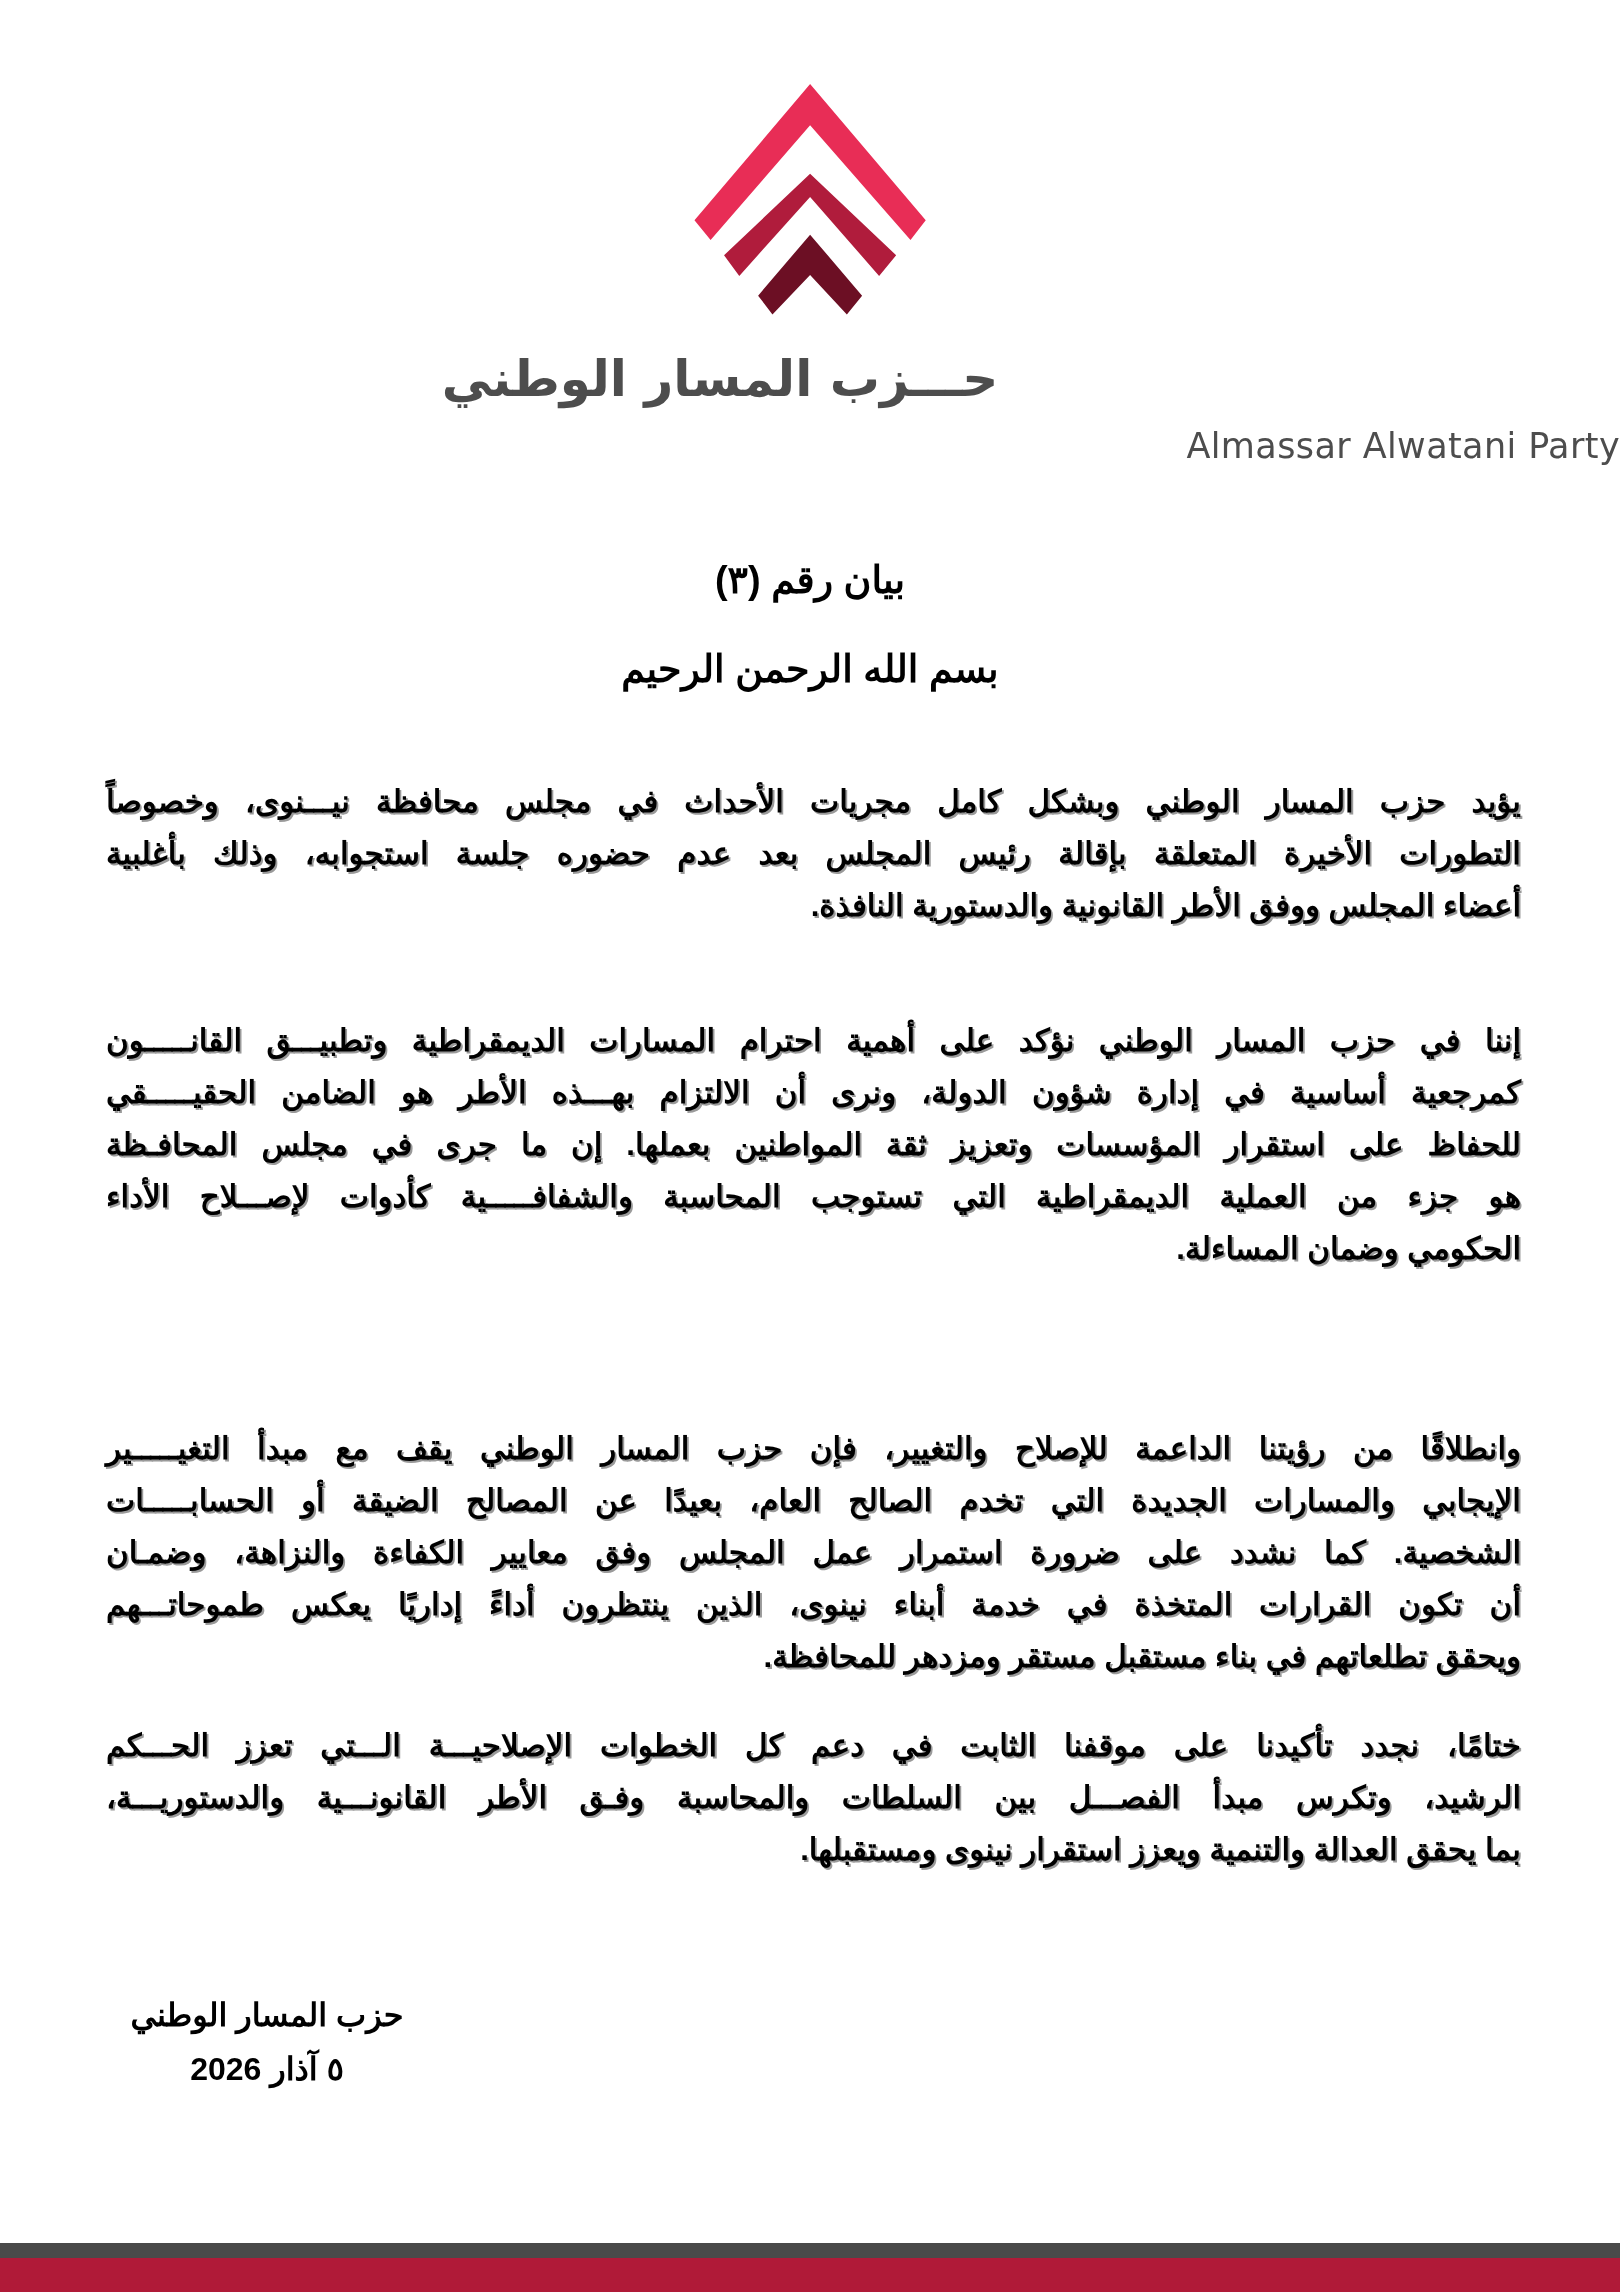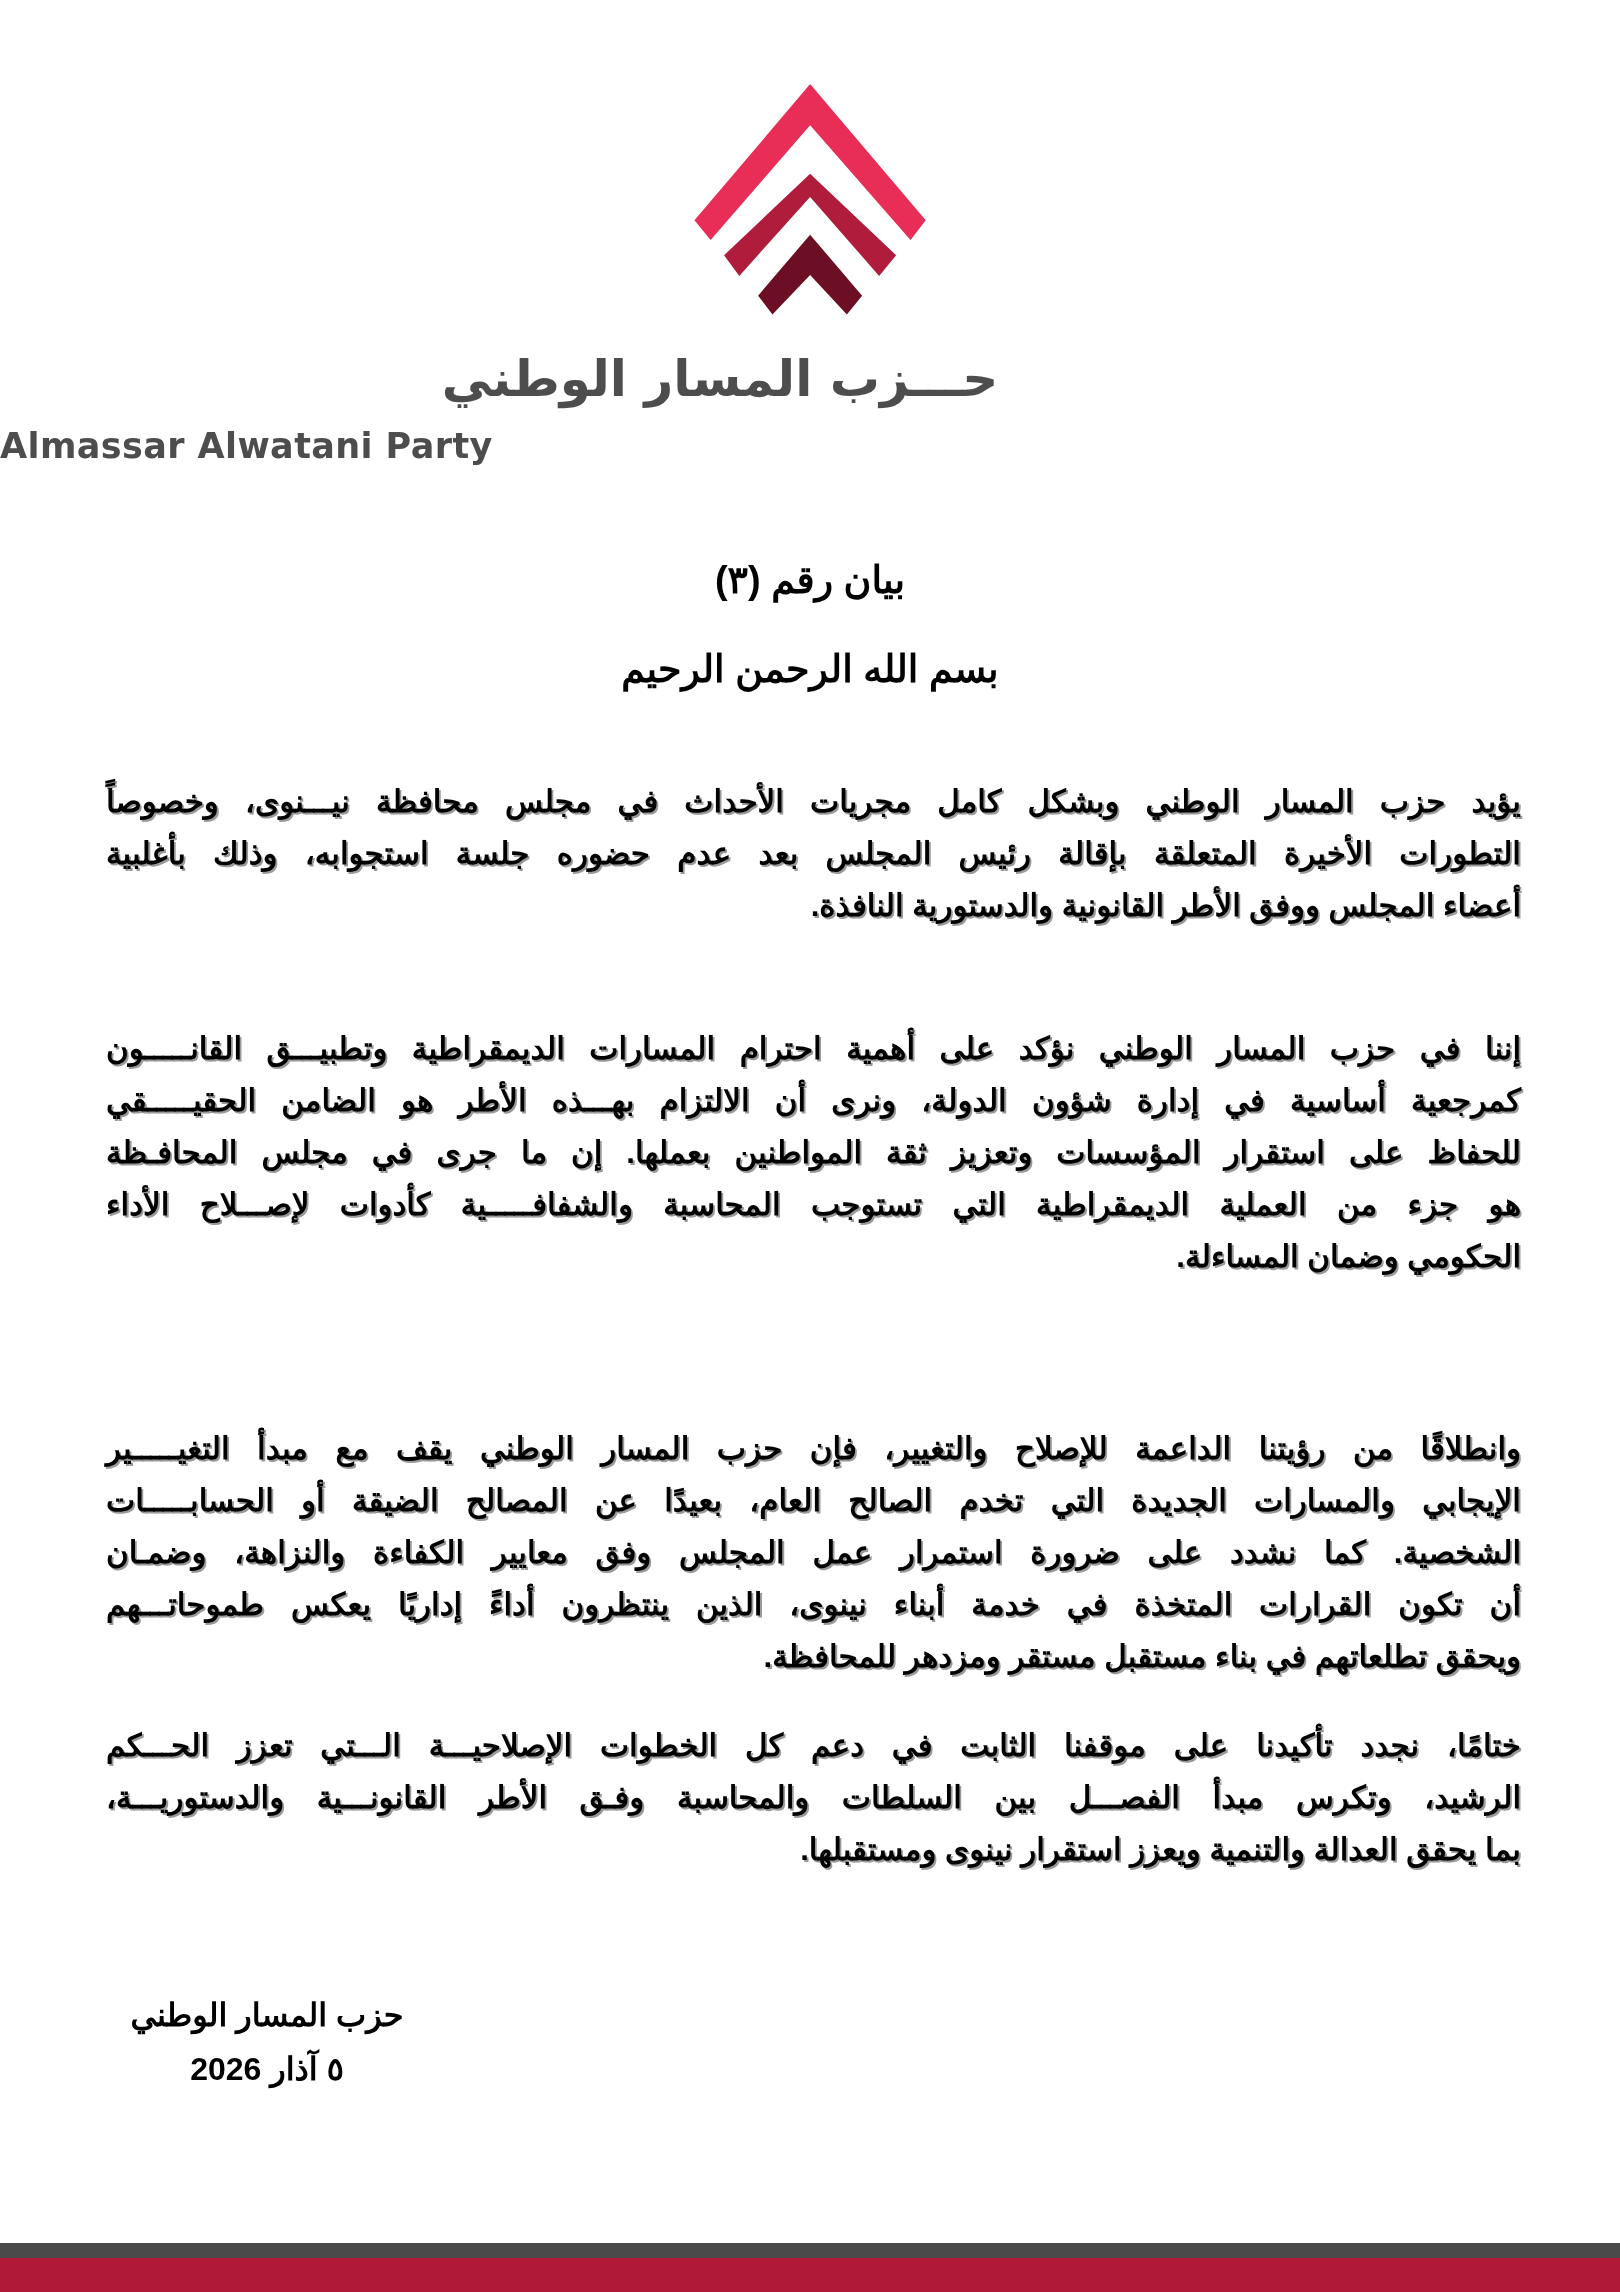--- a/index.html
+++ b/index.html
@@ -2,36 +2,36 @@
 <html lang="ar" style="font-size:14.3px"><head>
 <meta charset="utf-8">
 <style>
   html, body { margin: 0; padding: 0; background: #ffffff; }
   body { width: 1620px; height: 2293px; position: relative; overflow: hidden;
          font-family: "DejaVu Sans", "Liberation Sans", sans-serif; color: #000; }
   .logo-mark { position: absolute; left: 681px; top: 76px; width: 260px; height: 251px; }
   .logo-ar { position: absolute; left: 0; width: 1440px; top: 347px; text-align: center;
              font-family: "DejaVu Sans", sans-serif; font-weight: bold; font-size: 50px;
              color: #4d4d4d; direction: rtl; line-height: 64px; }
-  .logo-en { position: absolute; left: 0; width: 1620px; top: 423px; text-align: left;
+  .logo-en { position: absolute; left: 0; width: 1620px; top: 423px; text-align: right;
              font-family: "DejaVu Sans", sans-serif; font-size: 35px; color: #4d4d4d;
-             line-height: 47px; letter-spacing: 0.4px; font-weight: bold; }
+             line-height: 47px; letter-spacing: 0.4px; }
   .title { position: absolute; left: 0; width: 1620px; text-align: center; direction: rtl;
            font-family: "Liberation Sans", sans-serif; font-weight: bold; font-size: 38px;
            line-height: 54px; }
   .title.t1 { top: 553px; }
   .title.t2 { top: 642px; }
   .para { position: absolute; left: 106px; width: 1415px; direction: rtl; }
   .line { display: block; font-family: "Liberation Sans", sans-serif; font-weight: bold;
           font-size: 31px; line-height: 52px; height: 52px; text-align: justify;
           text-align-last: justify; white-space: nowrap; overflow: visible;
           text-shadow: 1.8px 1.8px 0 #9a9a9a; }
   .line.last { text-align-last: right; }
   #p1 { top: 776px; }
-  #p2 { top: 1015px; margin-top: 8px; }
+  #p2 { top: 1015px; }
   #p3 { top: 1423px; }
   #p4 { top: 1720px; }
   .signature { position: absolute; left: 106px; width: 322px; direction: rtl; text-align: center;
                font-family: "Liberation Sans", sans-serif; font-weight: bold; font-size: 32px; }
   .sig-name { position: absolute; left: 0; right: 0; top: 1990px; line-height: 50px; }
   .sig-date { position: absolute; left: 0; right: 0; top: 2044px; line-height: 50px; }
   .footer-gray { position: absolute; left: 0; top: 2243px; width: 1620px; height: 15px; background: #4a4a4a; }
   .footer-red { position: absolute; left: 0; top: 2258px; width: 1620px; height: 35px; background: #b01a38; }
 </style>
 </head>

